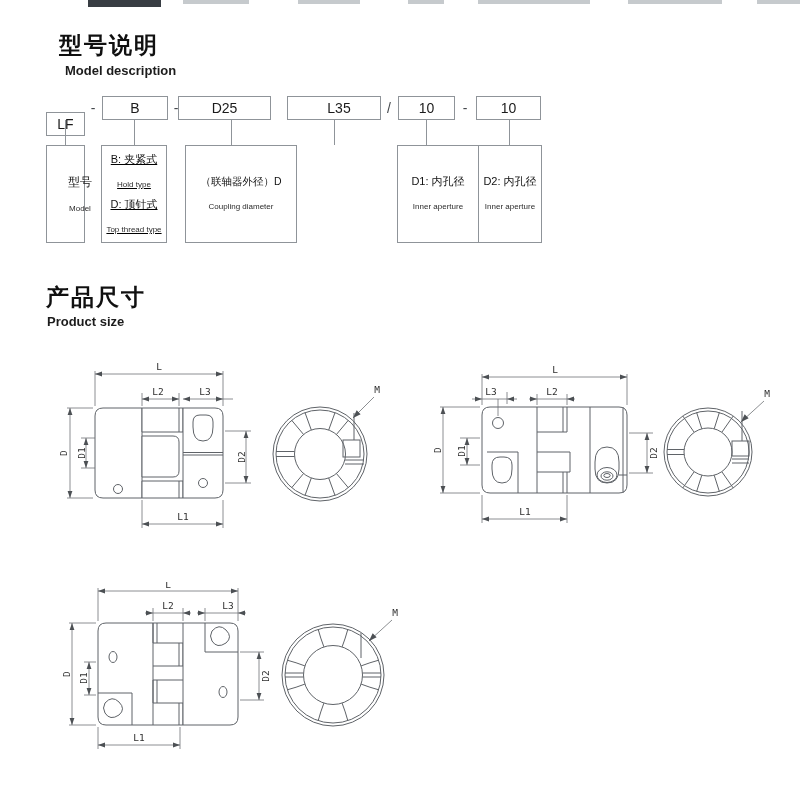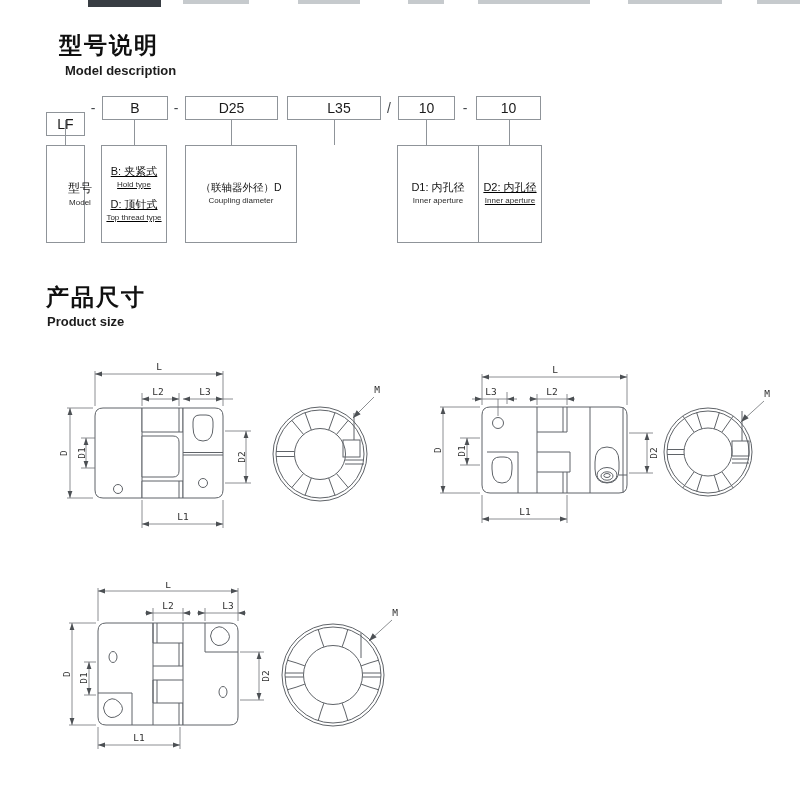--- a/index.html
+++ b/index.html
@@ -16,21 +16,21 @@
         display:flex;align-items:center;justify-content:center;font-size:14px;color:#1b1b1b;background:#fff;}
   .sep{position:absolute;top:96px;height:24px;display:flex;align-items:center;justify-content:center;
        font-size:14px;color:#45494d;width:16px;}
   .conn{position:absolute;top:120px;height:25px;width:1px;background:#8f9499;}
   
   .dbox{position:absolute;top:145px;height:98px;border:1px solid #8f9499;box-sizing:border-box;background:#fff;
         display:flex;flex-direction:column;align-items:center;justify-content:center;text-align:center;}
   .zh{font-size:11px;color:#111;white-space:nowrap;line-height:1.25;}
   .zh-lg{font-size:12px;color:#111;white-space:nowrap;}
   .zh-sm{font-size:10.5px;color:#111;white-space:nowrap;}
-  .en{font-size:8px;color:#2b2b2b;white-space:nowrap;line-height:1.3;margin-top:1px;}
+  .en{font-size:8px;color:#2b2b2b;white-space:nowrap;line-height:1.3;margin-top:13px;}
   .gap8{height:8px;}
   
   .dwg{position:absolute;}
   svg .ln{fill:#ffffff;stroke:#5f6368;stroke-width:1;stroke-linejoin:round;}
   svg .nf{fill:none;stroke:#5f6368;stroke-width:1;}
   svg .dl{stroke:#6e7276;stroke-width:0.8;fill:none;}
   svg .ar{fill:#4c5054;stroke:none;}
   svg .dt{font:9.5px "DejaVu Sans Mono","Liberation Mono",monospace;fill:#2e2e2e;text-anchor:middle;}
 </style>
 </head>
@@ -46,21 +46,21 @@
   <div class="hdr-frag" style="left:628px;width:94px;"></div>
   <div class="hdr-frag" style="left:757px;width:43px;"></div>
 
   <div class="sec-title" style="left:59px;top:30px;font-family:Liberation Mono, monospace;">型号说明</div>
   <div class="sec-sub" style="left:54px;top:63px;margin-left:11px;">Model description</div>
 
   <div class="cbox" style="left:46px;width:39px;margin-top:16px;">LF</div>
   <div class="sep" style="left:85px;">-</div>
   <div class="cbox" style="left:102px;width:66px;">B</div>
   <div class="sep" style="left:168px;">-</div>
-  <div class="cbox" style="left:185px;width:93px;">D25</div>
+  <div class="cbox" style="left:178px;width:93px;">D25</div>
   <div class="cbox" style="left:287px;width:94px;padding-left:10px;">L35</div>
   <div class="sep" style="left:381px;">/</div>
   <div class="cbox" style="left:398px;width:57px;">10</div>
   <div class="sep" style="left:457px;">-</div>
   <div class="cbox" style="left:476px;width:65px;">10</div>
 
   <div class="conn" style="left:65px;"></div>
   <div class="conn" style="left:134px;"></div>
   <div class="conn" style="left:231px;"></div>
   <div class="conn" style="left:334px;"></div>
@@ -79,21 +79,21 @@
     <div class="en">Top thread type</div>
   </div>
   <div class="dbox" style="left:185px;width:112px;">
     <div class="zh-sm">（联轴器外径）D</div>
     <div class="en">Coupling diameter</div>
   </div>
   <div class="dbox" style="left:397px;width:82px;">
     <div class="zh">D1: 内孔径</div>
     <div class="en">Inner aperture</div>
   </div>
-  <div class="dbox" style="left:478px;width:64px;text-decoration:underline;">
+  <div class="dbox" style="left:478px;width:64px;">
     <div class="zh">D2: 内孔径</div>
     <div class="en">Inner aperture</div>
   </div>
 
   <div class="sec-title" style="left:46px;top:282px;">产品尺寸</div>
   <div class="sec-sub" style="left:47px;top:314px;">Product size</div>
 
   <svg class="dwg" style="left:55px;top:358px;" width="205" height="180" viewBox="0 0 205 180">
 
     <path class="ln" d="M87,50 H48 Q40,50 40,58 V132 Q40,140 48,140 H87 Z"></path>

